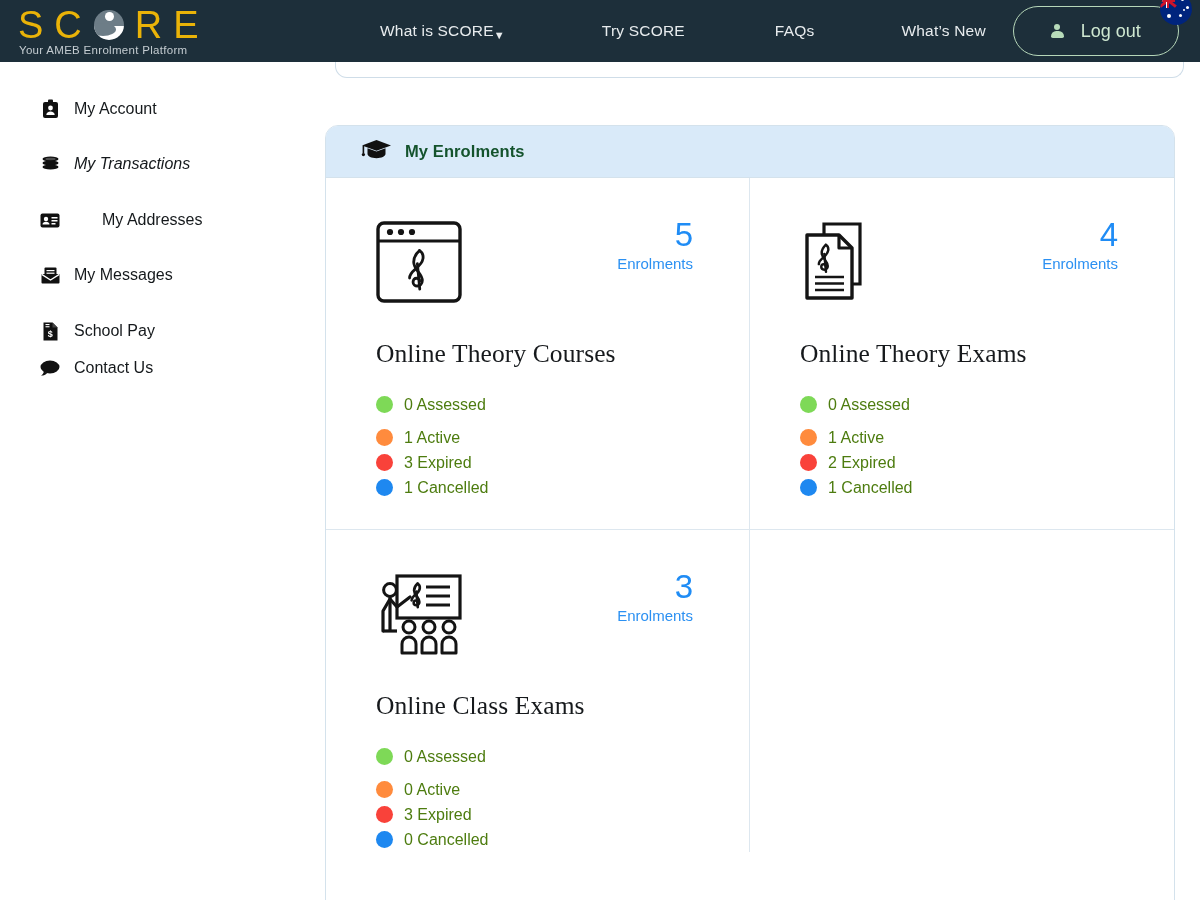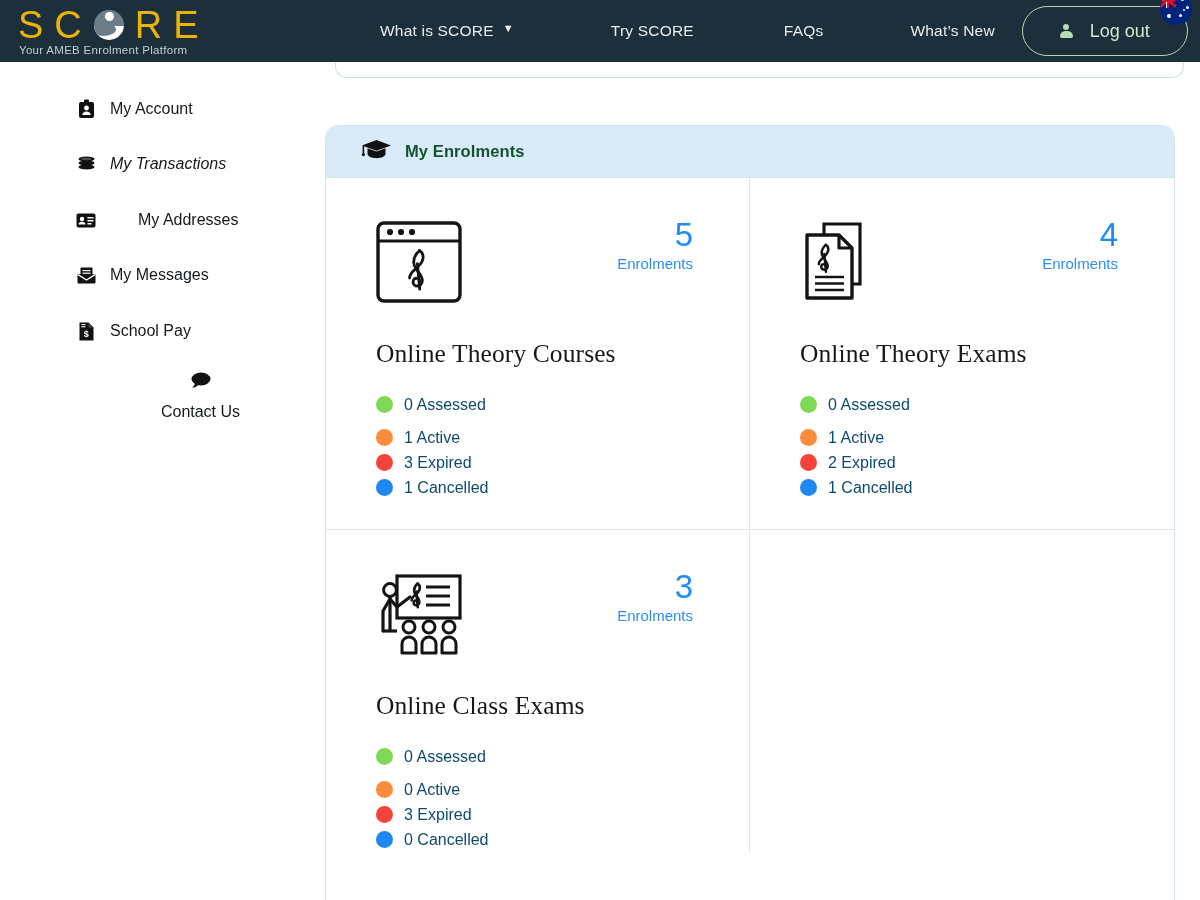--- a/index.html
+++ b/index.html
@@ -41,21 +41,21 @@
     width: 9px; height: 9px; border-radius:50%; background:#ffffff;
   }
   .brand-tag {
     font-size: 11.5px; color: #c4ccd1; letter-spacing: .3px;
     padding-left: 9px; margin-top: 1px;
   }
 
   .navlinks { display: flex; align-items: center; flex: 1; height: 62px; }
   .navlink {
     color: #e8ecee; font-size: 15.5px; letter-spacing: .2px;
-    cursor: pointer; white-space: nowrap; display: flex; align-items: flex-start; gap: 9px;
+    cursor: pointer; white-space: nowrap; display: flex; align-items: flex-end; 
   }
   .navlink.n1 { margin-left: 60px; }
   .navlink.n2 { margin-left: 97px; }
   .navlink.n3 { margin-left: 90px; }
   .navlink.n4 { margin-left: 87px; }
   .caret { font-size: 11px; line-height: 1; transform: translateY(1px); }
 
   .logout {
     margin-left: 27px;
     width: 166px; height: 50px; border-radius: 25px;
@@ -91,32 +91,32 @@
   .flag .cross-v2 { position:absolute; left:6.8px; top:0; width:2px; height:15px; background:#cf142b; }
   .flag .cross-h2 { position:absolute; left:0; top:6.8px; width:15px; height:2px; background:#cf142b; }
   .flag .star { position:absolute; background:#fff; border-radius:50%; }
   .s1{ width:4px;height:4px; left:7px; top:21px;}
   .s2{ width:3px;height:3px; left:21px; top:5px;}
   .s3{ width:3px;height:3px; left:26px; top:13px;}
   .s4{ width:3px;height:3px; left:19px; top:21px;}
   .s5{ width:2px;height:2px; left:23px; top:16px;}
 
   
-  .sidebar { position: absolute; left: 0; top: 62px; width: 325px; height: 838px; background:#fff;padding-left:36px; }
+  .sidebar { position: absolute; left: 0; top: 62px; width: 325px; height: 838px; background:#fff; }
   .side-item {
     display: flex; align-items: center; gap: 14px;
     padding-left: 40px; height: 28px; cursor: pointer;
     color: #15191c; font-size: 16px;
   }
   .si-1 { margin-top: 33px; }
   .si-2 { margin-top: 27px; font-style: italic; }
   .si-3 { margin-top: 28px; gap: 42px; }
   .si-4 { margin-top: 27px; }
   .si-5 { margin-top: 28px; }
-  .si-6 { margin-top: 27px; flex-direction: column; }
+  .si-6 { margin-top: 9px; }
   .si-ico { width: 20px; display:flex; align-items:center; justify-content:center; }
   .side-label { line-height: 20px; }
 
   
   .main { position: absolute; left: 325px; top: 62px; width: 875px; height: 838px; }
 
   .ghost-panel {
     position: absolute; left: 10px; top: -8px; width: 849px; height: 24px;
     border: 1px solid #cfdde8; border-top: none;
     border-radius: 0 0 12px 12px; background: #fff;
@@ -150,21 +150,21 @@
 
   .card-title {
     font-family: "Liberation Serif", serif;
     font-size: 25.5px; color: #16191c; margin-top: 22px; letter-spacing: .1px;
   }
 
   .stats { margin-top: 23px; }
   .stat { display: flex; align-items: center; gap: 11px; height: 25px; }
   .stat.gap { margin-top: 8px; }
   .dot { width: 17px; height: 17px; border-radius: 50%; flex: none; }
-  .stat-label { font-size: 16px; color: #0c4a6e; line-height: 20px; }
+  .stat-label { font-size: 16px; color: #4d7c0f; line-height: 20px; }
 </style>
 </head>
 <body>
 
 <div class="topnav">
 
   <div class="brand">
     <div class="brand-word">
       <span class="ltr">SC</span>
       <span class="brand-globe"></span>

